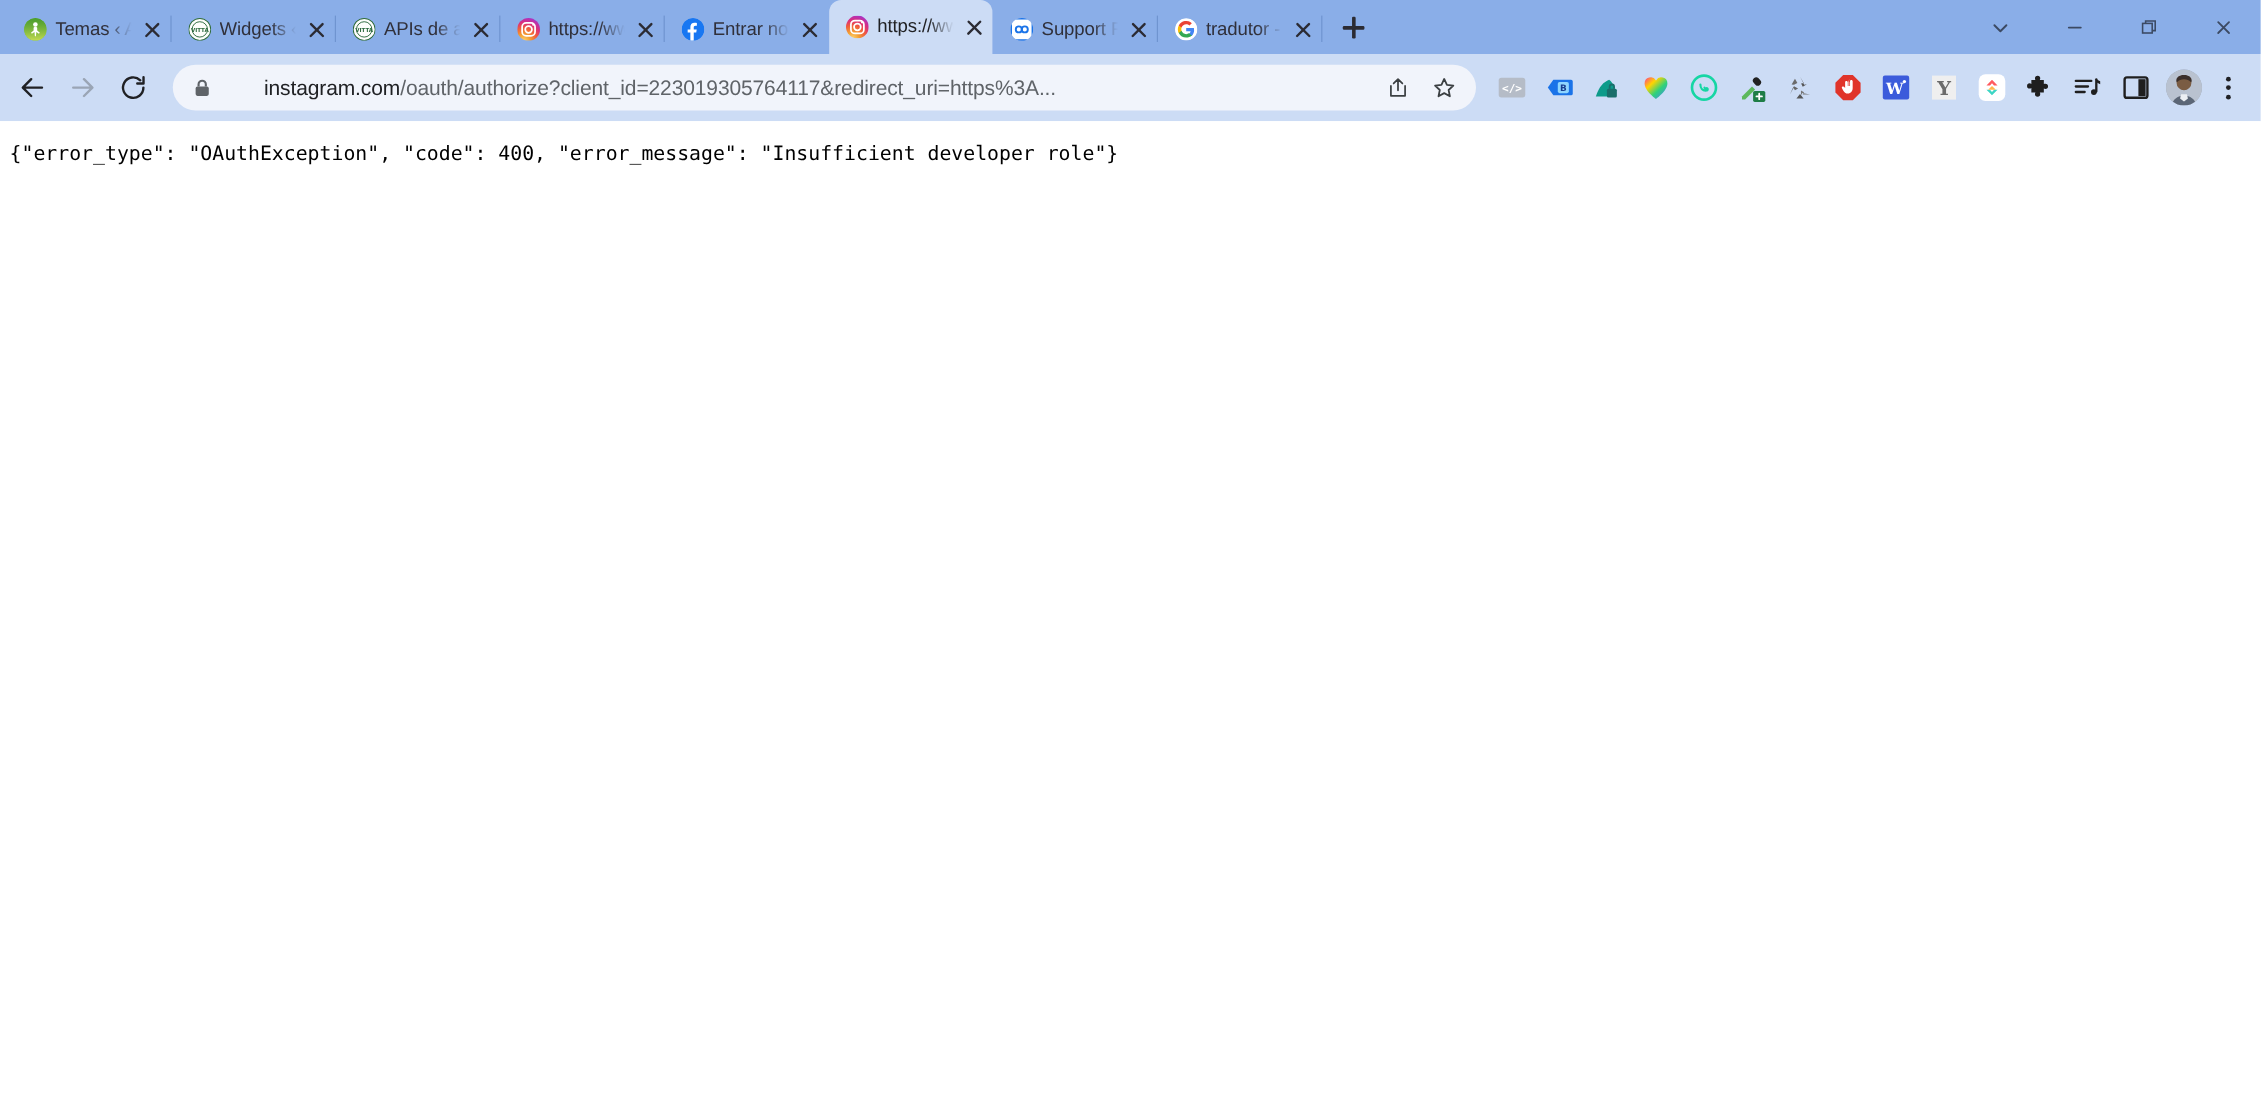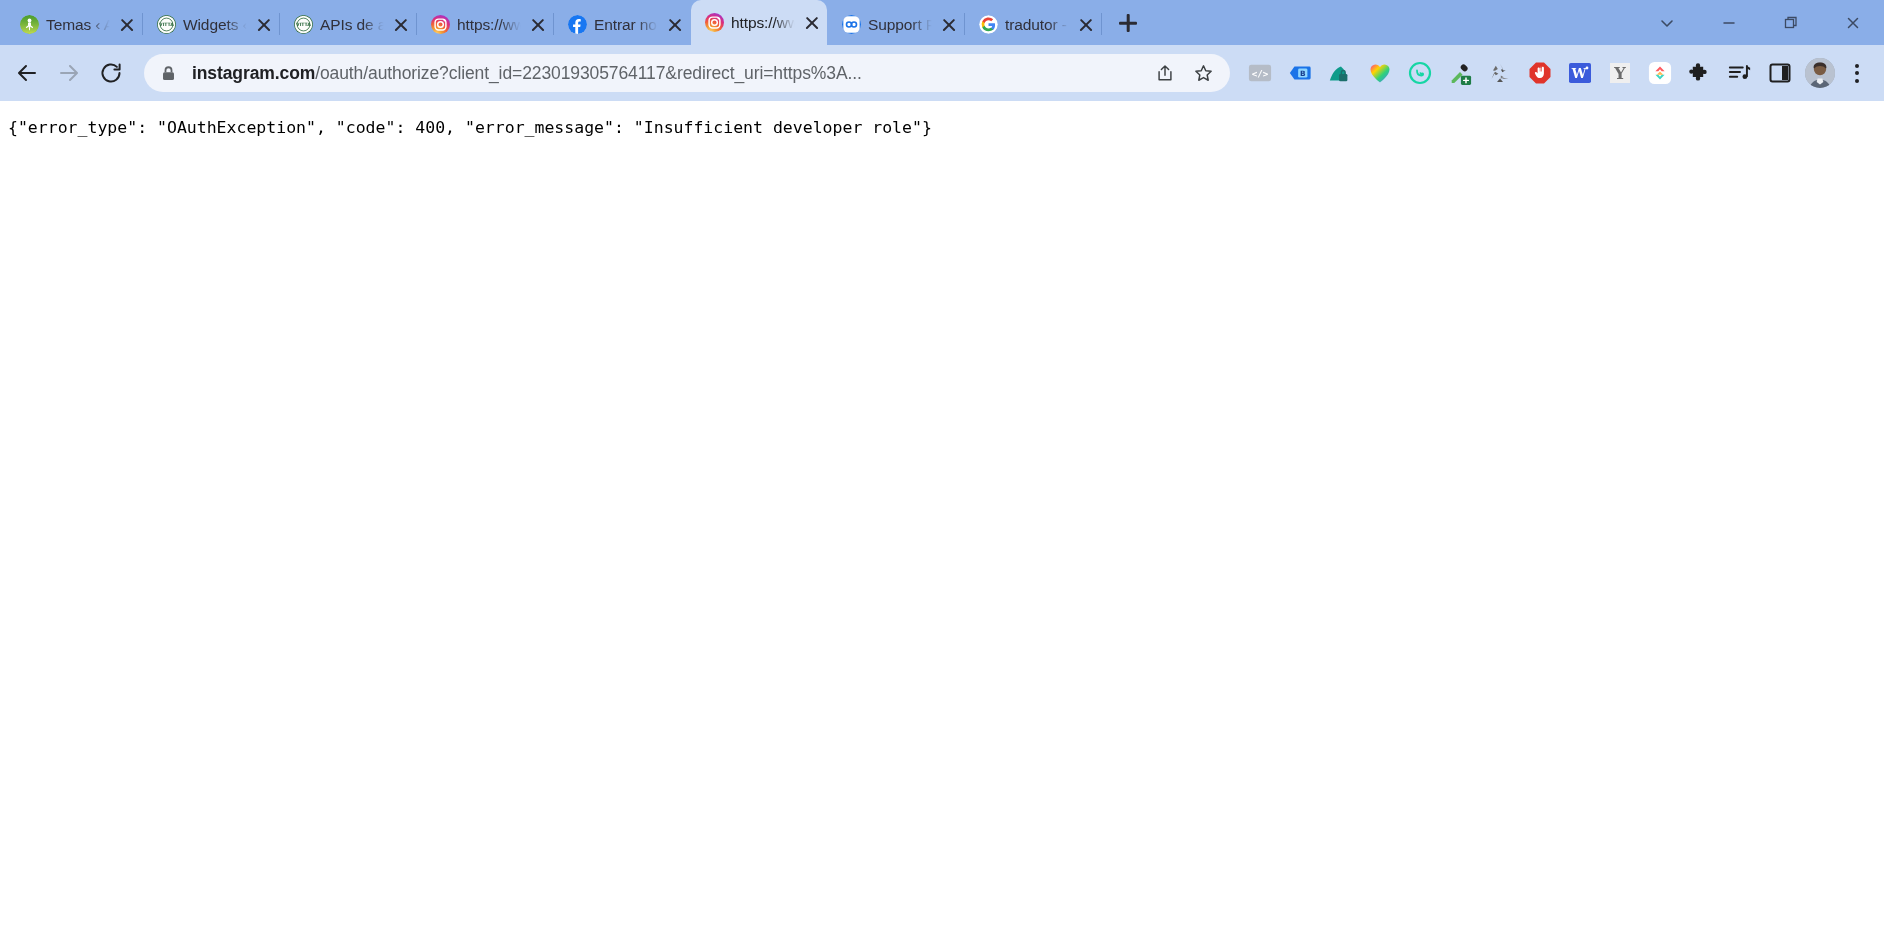--- a/index.html
+++ b/index.html
@@ -146,21 +146,21 @@
   }
   .lock-icon { flex: 0 0 18px; margin-right: 14px; display:flex; }
   .omnibox-url {
     flex: 1 1 auto;
     font-size: 17.5px;
     color: #5f6368;
     white-space: nowrap;
     overflow: hidden;
     letter-spacing: -0.1px;
   }
-  .omnibox-url b { color: #202124; font-weight: 700; }
+  .omnibox-url b { color: #202124; font-weight: 400; margin-left: 28px; }
   .omni-action {
     flex: 0 0 34px;
     width: 34px; height: 34px;
     display: flex; align-items: center; justify-content: center;
     border-radius: 50%;
     cursor: pointer;
     margin-left: 4px;
   }
 
   .ext-area { display: flex; align-items: center; gap: 0; }

